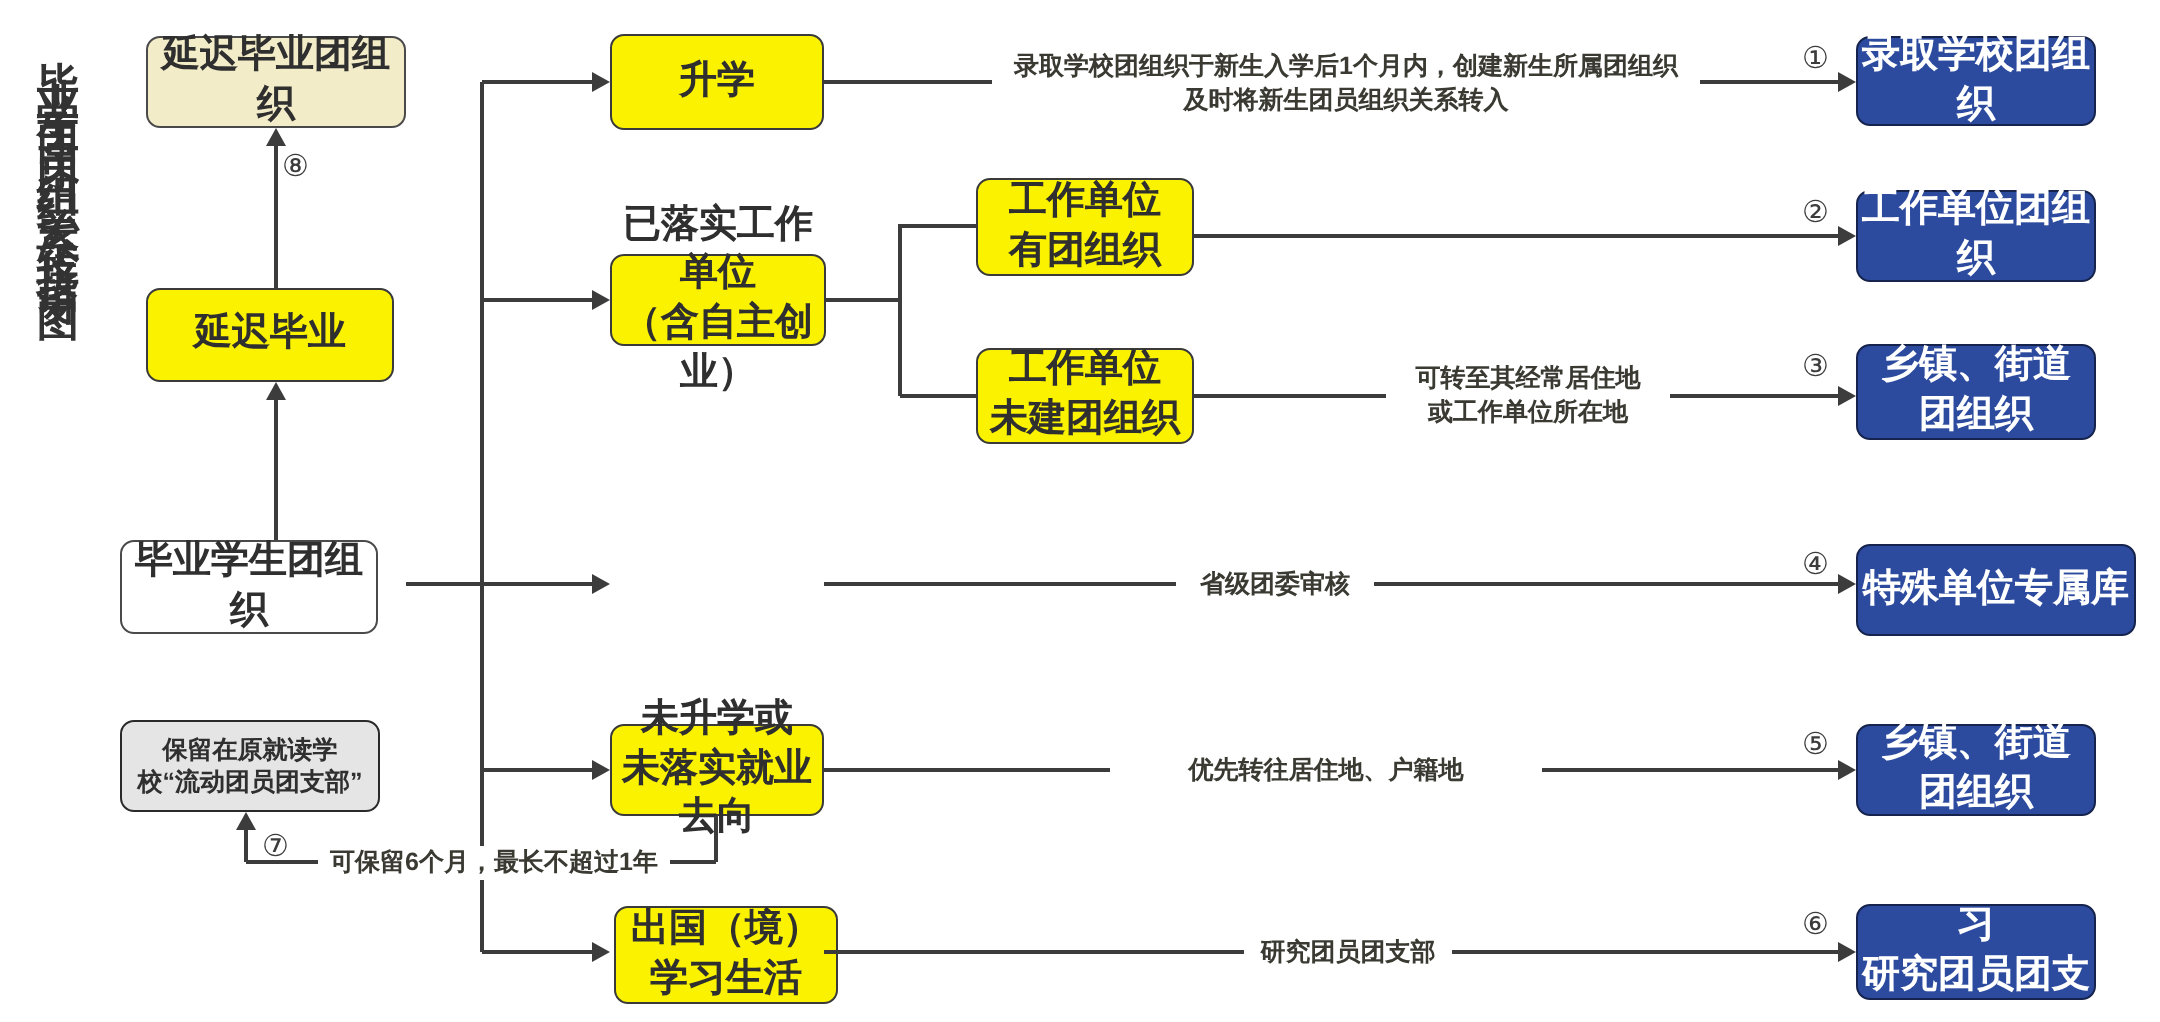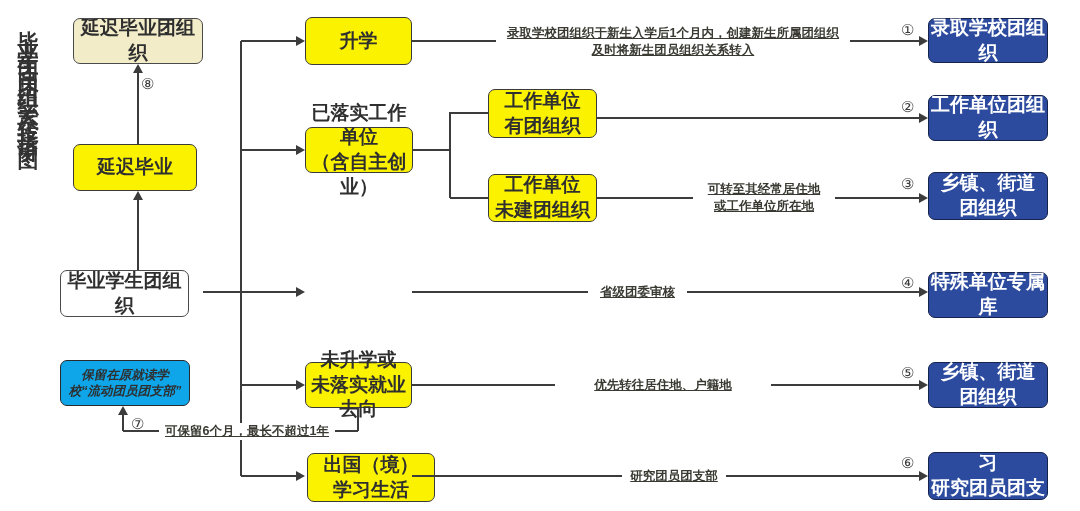--- a/index.html
+++ b/index.html
@@ -16,35 +16,35 @@
   .box{
     position:absolute;box-sizing:border-box;
     border:1.6px solid #3a3a3a;border-radius:7px;
     display:flex;align-items:center;justify-content:center;
     text-align:center;font-size:19px;font-weight:bold;line-height:1.3;
     white-space:pre-line;color:#2f2f2f;
   }
   .yellow{background:#FBF200;}
   .white{background:#ffffff;border-color:#4a4a4a;}
   .beige{background:#F2ECC9;border-color:#4a4a4a;}
-  .cyan{background:#0ea5e9;border-color:#2a2a2a;font-style:italic;}
+  .cyan{background:#e5e5e5;border-color:#2a2a2a;}
   .blue{background:#2C4B9E;color:#ffffff;border-color:#15234d;}
   .hline,.vline{position:absolute;background:#3c3c3c;}
   .hline{height:1.6px;}
   .vline{width:1.6px;}
   .arrow-r{position:absolute;width:0;height:0;
     border-top:5px solid transparent;border-bottom:5px solid transparent;
     border-left:9px solid #3c3c3c;}
   .arrow-u{position:absolute;width:0;height:0;
     border-left:5px solid transparent;border-right:5px solid transparent;
     border-bottom:9px solid #3c3c3c;}
   .edge-label{
     position:absolute;background:#fff;text-align:center;
     font-size:12.5px;font-weight:bold;color:#3a3a33;line-height:1.32;
-    white-space:pre-line;padding:0 2px;text-decoration:underline;
+    white-space:pre-line;padding:0 2px;
   }
   .num{position:absolute;font-size:15px;color:#3c3c3c;line-height:1;}
 </style>
 </head>
 <body>
 
 <div id="canvas">
 
   <div class="vtitle">毕业学生团员团组织关系转接指引图</div>
 
@@ -56,28 +56,28 @@
 
   <div class="box yellow" style="left:305px;top:17px;width:107px;height:48px;">升学</div>
   <div class="box yellow" style="left:305px;top:127px;width:108px;height:46px;">已落实工作单位
 （含自主创业）</div>
   <div class="box yellow" style="left:488px;top:89px;width:109px;height:49px;">工作单位
 有团组织</div>
   <div class="box yellow" style="left:488px;top:174px;width:109px;height:48px;">工作单位
 未建团组织</div>
   <div class="box yellow" style="left:305px;top:362px;width:107px;height:46px;">未升学或
 未落实就业去向</div>
-  <div class="box yellow" style="left:307px;top:453px;width:128px;height:49px;">出国（境）
+  <div class="box yellow" style="left:307px;top:453px;width:112px;height:49px;">出国（境）
 学习生活</div>
 
   <div class="box blue" style="left:928px;top:95px;width:120px;height:46px;">工作单位团组织</div>
   <div class="box blue" style="left:928px;top:18px;width:120px;height:45px;">录取学校团组织</div>
   <div class="box blue" style="left:928px;top:172px;width:120px;height:48px;">乡镇、街道
 团组织</div>
-  <div class="box blue" style="left:928px;top:272px;width:120px;height:46px;">特殊单位专属库</div>
+  <div class="box blue" style="left:928px;top:272px;width:140px;height:46px;">特殊单位专属库</div>
   <div class="box blue" style="left:928px;top:362px;width:120px;height:46px;">乡镇、街道
 团组织</div>
   <div class="box blue" style="left:928px;top:452px;width:120px;height:48px;">出国（境）学习
 研究团员团支部</div>
 
   <div class="num" style="left:901px;top:22px;">①</div>
   <div class="num" style="left:901px;top:99px;">②</div>
   <div class="num" style="left:901px;top:176px;">③</div>
   <div class="num" style="left:901px;top:275px;">④</div>
   <div class="num" style="left:901px;top:365px;">⑤</div>

